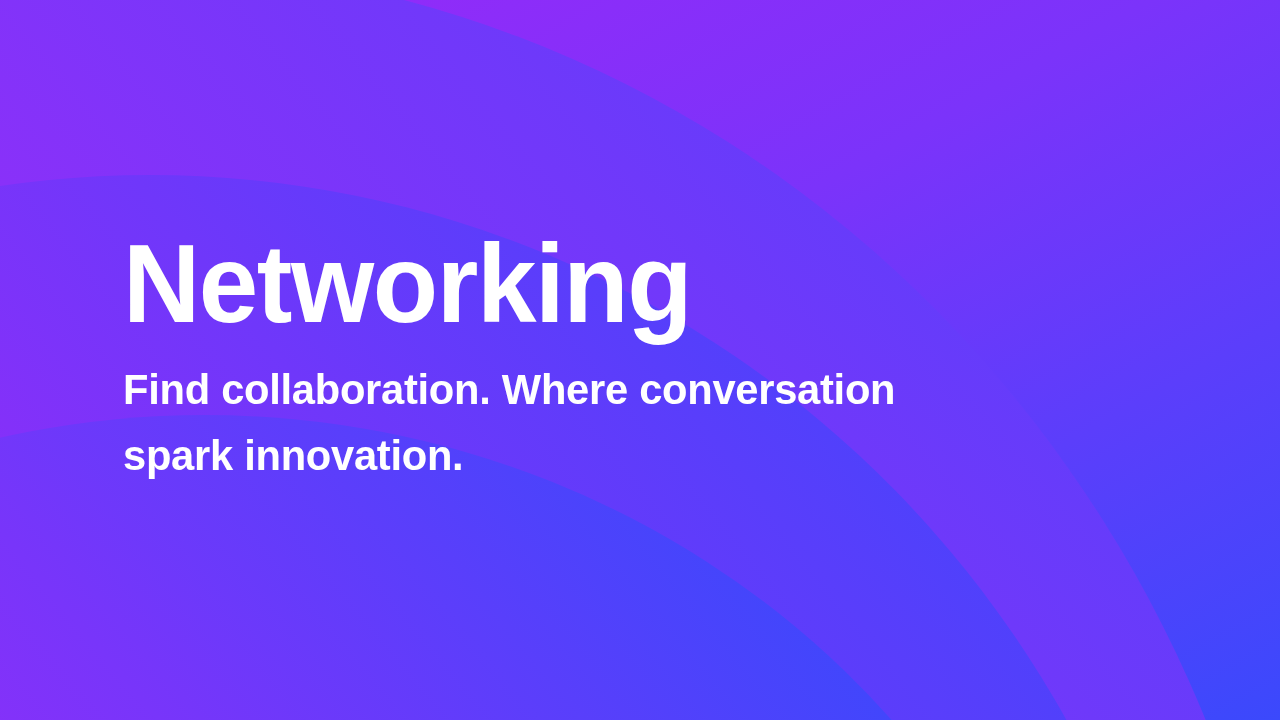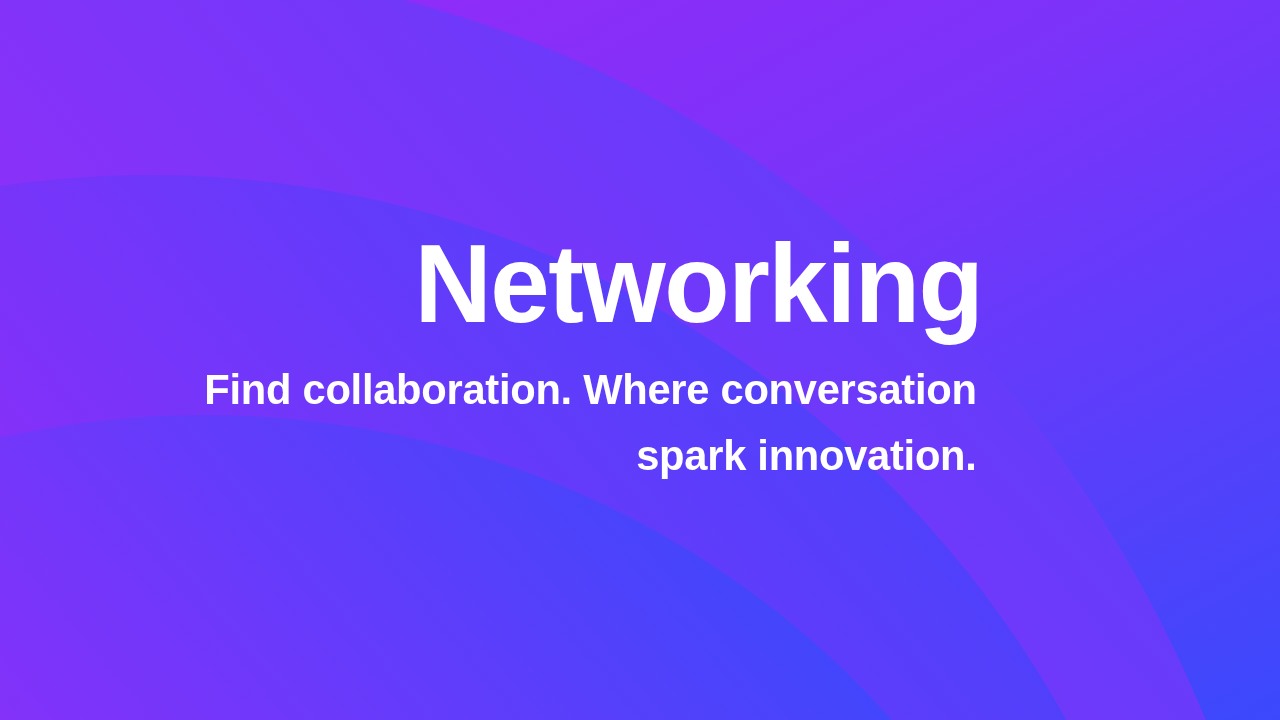--- a/index.html
+++ b/index.html
@@ -11,21 +11,20 @@
     overflow:hidden;
     background:#3B49FC;
   }
 
   #slide {
     position:relative;
     width:1280px;
     height:720px;
     overflow:hidden;
     font-family:"Liberation Sans", "DejaVu Sans", sans-serif;
-    text-align:right;
   }
 
   
   #bg-layer {
     position:absolute;
     inset:0;
     width:1280px;
     height:720px;
     display:block;
   }

